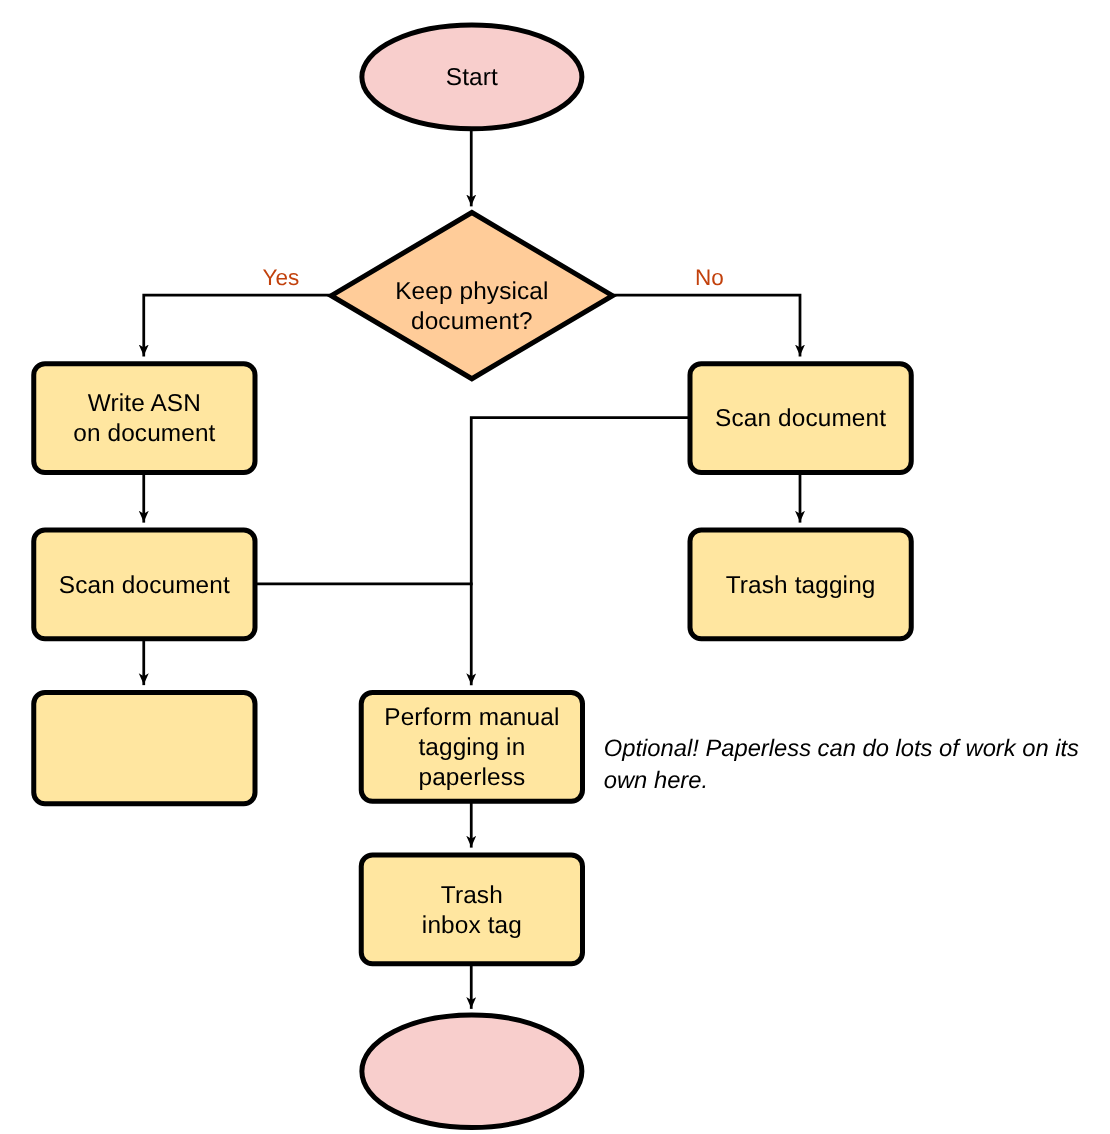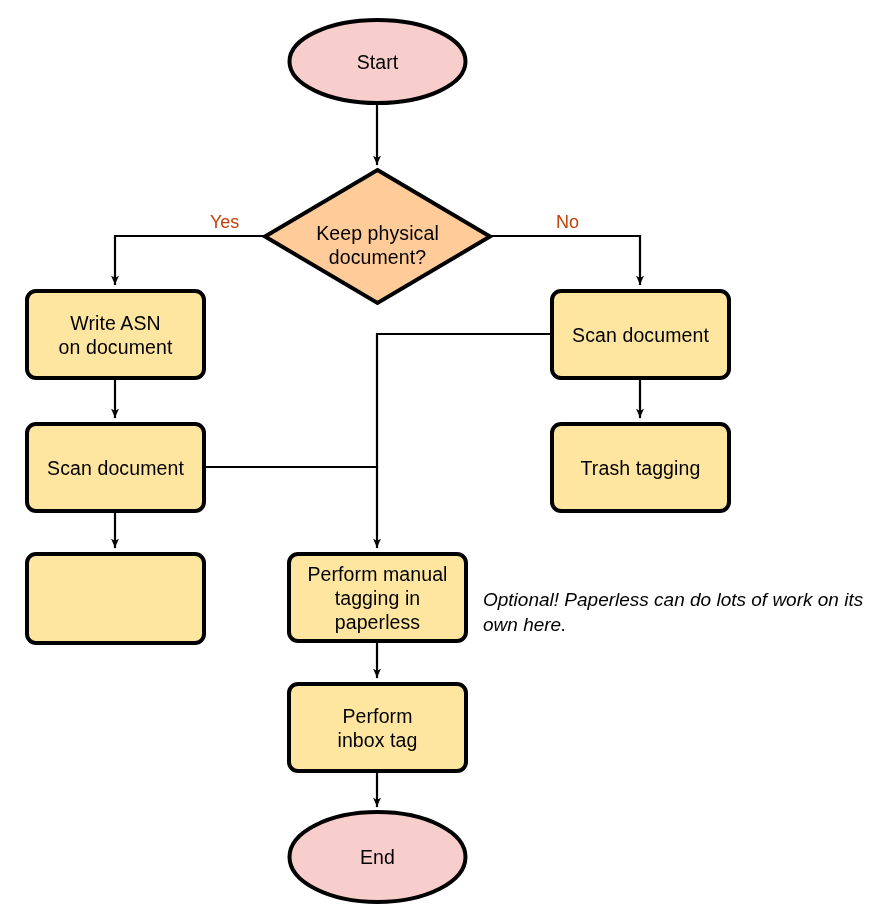--- a/index.html
+++ b/index.html
@@ -131,24 +131,23 @@
 
 
   <div class="node-label" style="left:552px; top:291px; width:177px; height:87px;">Scan document</div>
 
   <div class="node-label" style="left:552px; top:424px; width:177px; height:87px;">Trash tagging</div>
 
   <div class="node-label" style="left:289px; top:554px; width:177px; height:87px;">Perform manual
 tagging in
 paperless</div>
 
-  <div class="node-label" style="left:289px; top:684px; width:177px; height:87px;">Perform
+  <div class="node-label" style="left:289px; top:684px; width:177px; height:87px;">Trash
 inbox tag</div>
 
-  <div class="node-label" style="left:289px; top:812px; width:177px; height:90px;">End</div>
 
   <div class="edge-label" style="left:210px; top:212px;">Yes</div>
 
   <div class="edge-label" style="left:509px; top:212px;margin-left:47px;">No</div>
 
   <div class="note-text" style="left:483px; top:587px; width:400px;">Optional! Paperless can do lots of work on its own here.</div>
 
   <div class="hit" style="left:289px; top:20px; width:177px; height:83px;"></div>
   <div class="hit" style="left:265px; top:170px; width:225px; height:133px;"></div>
   <div class="hit" style="left:27px; top:291px; width:177px; height:87px;"></div>

